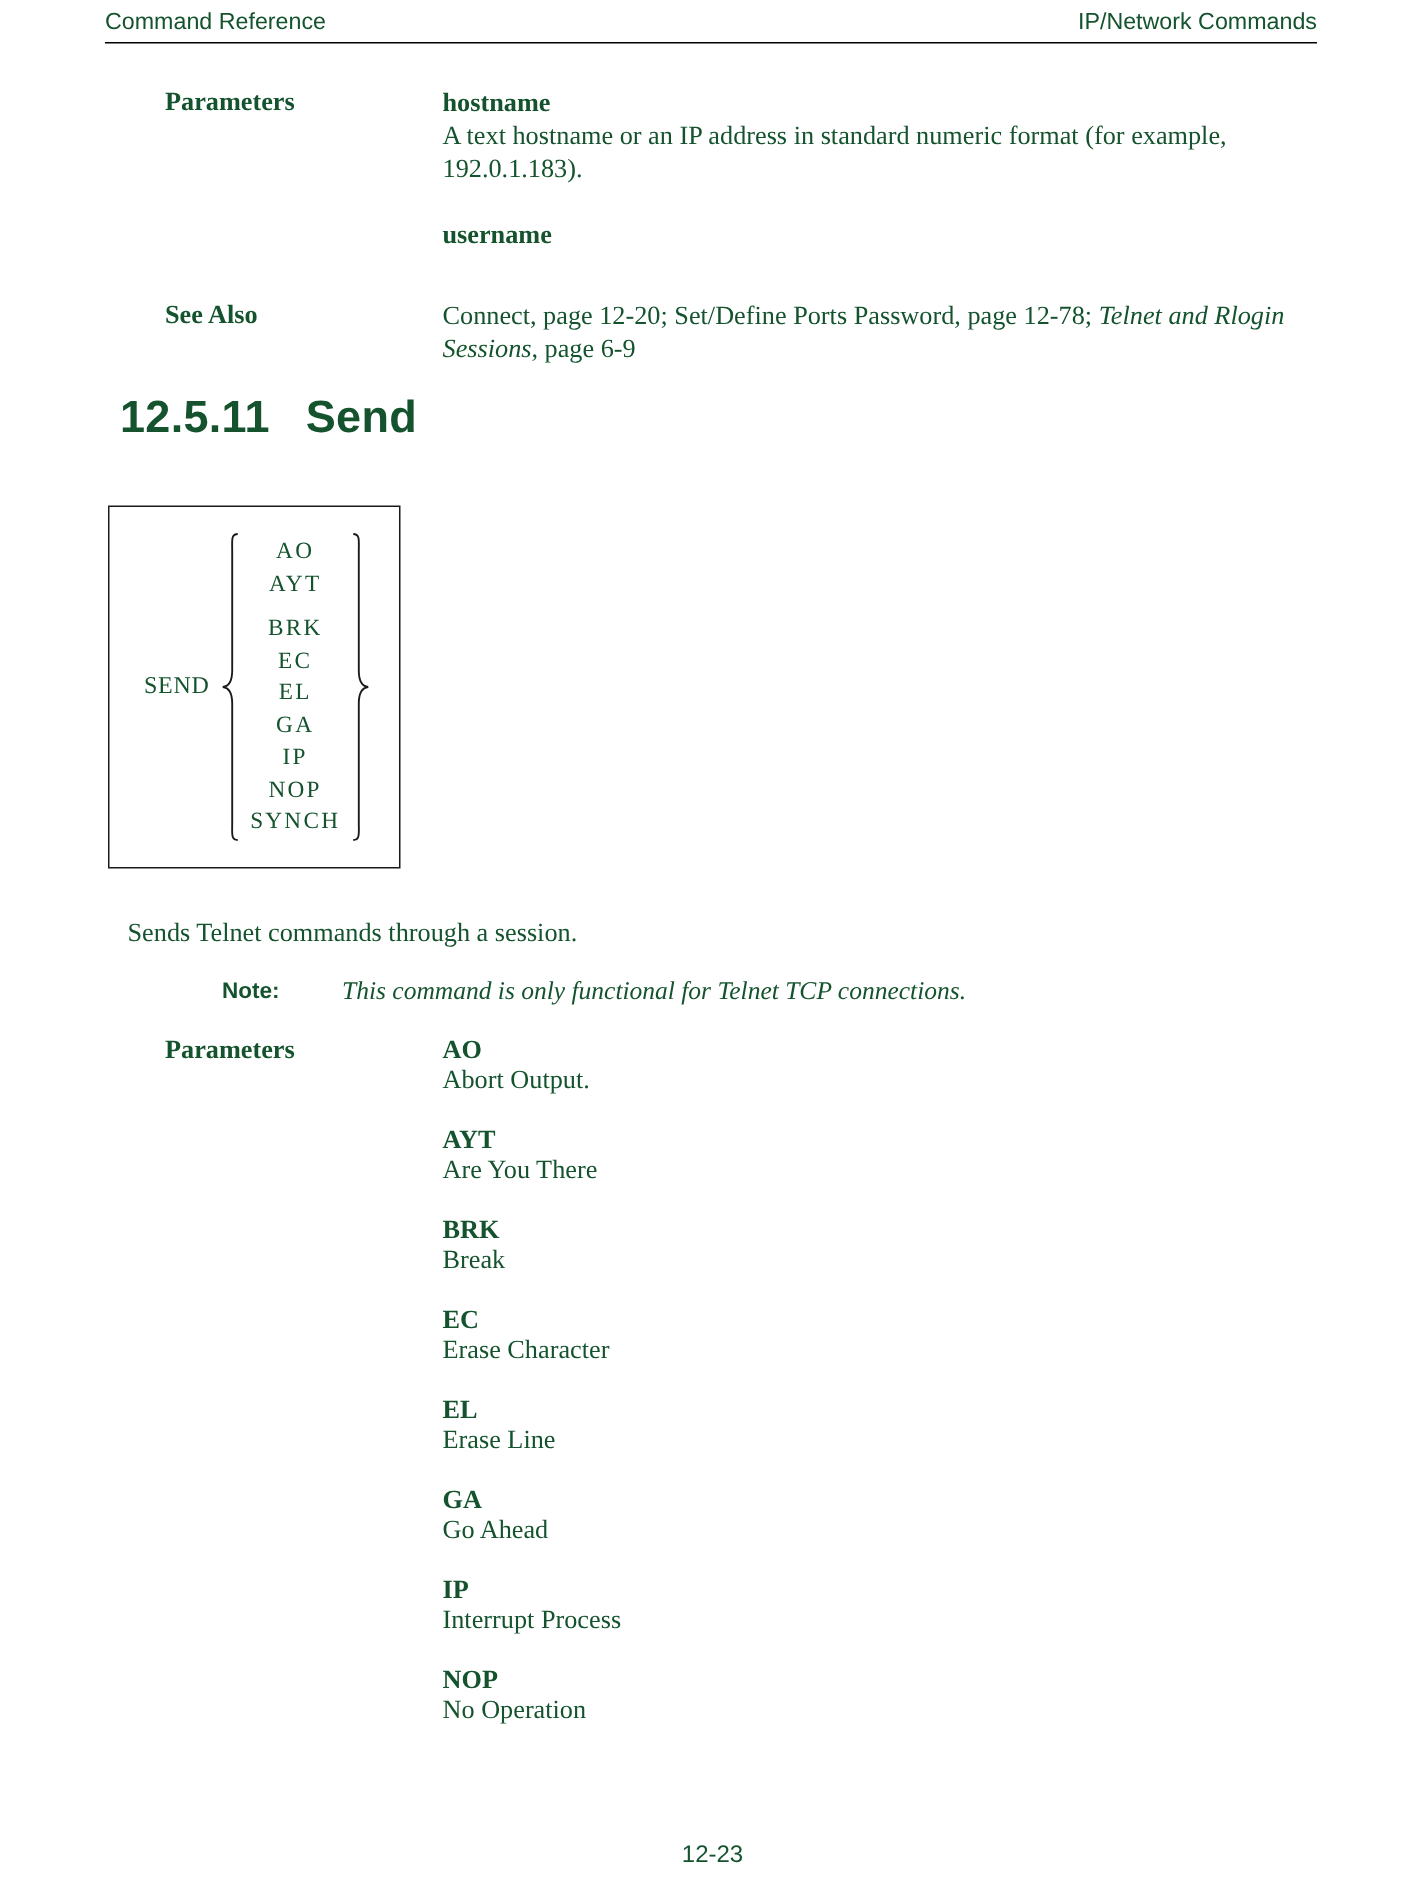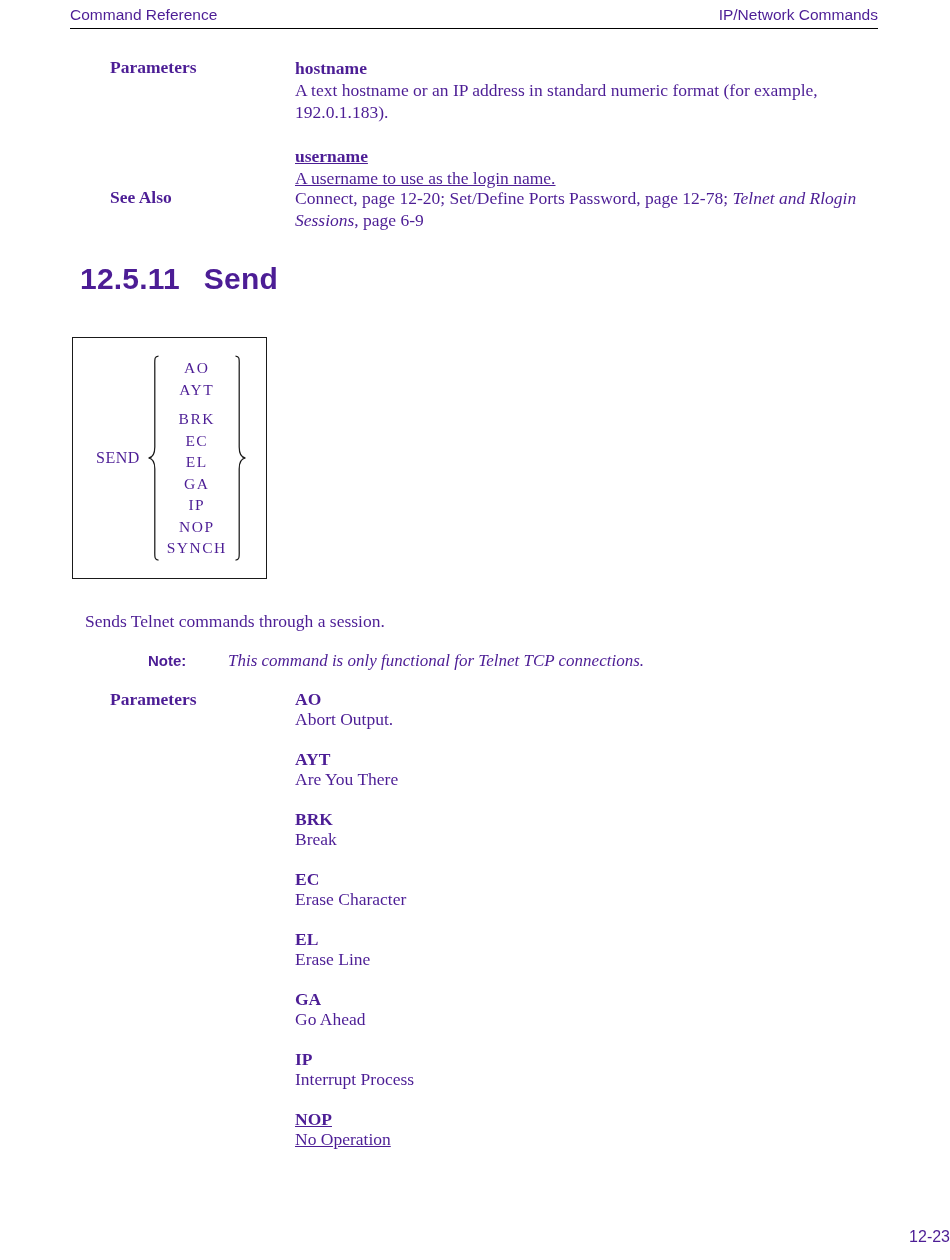--- a/index.html
+++ b/index.html
@@ -1,21 +1,21 @@
 <!DOCTYPE html>
 <html><head>
 <meta charset="utf-8">
 <style>
   * { margin:0; padding:0; box-sizing:border-box; }
   html,body { background:#fff; }
   .page {
     position:relative;
     width:950px; height:1260px;
     background:#ffffff;
-    color:#4c1d95;
+    color:#14532d;
     font-family:"Liberation Serif", serif;
     font-size:17.5px;
     overflow:hidden;
   }
   
   .header {
     position:absolute; left:70px; top:6px; width:808px;
     display:flex; justify-content:space-between; align-items:flex-end;
     font-family:"Liberation Sans", sans-serif;
     font-size:15.5px;
@@ -23,24 +23,24 @@
     border-bottom:1.7px solid #000;
   }
   
   .def-row { position:absolute; left:70px; width:810px; display:flex; }
   .def-label {
     width:185px; margin-left:40px; flex:0 0 auto;
     font-weight:bold; font-size:17.5px;
   }
   .def-content { flex:1 1 auto; max-width:595px; line-height:22px; }
   .term-block { margin-bottom:22px; }
-  .term-block:last-child { margin-bottom:0;text-decoration:underline; }
+  .term-block:last-child { margin-bottom:0; }
   .term { font-weight:bold; }
   .row-params-top { top:57px; }
-  .row-see-also { top:187px; }
+  .row-see-also { top:199px; }
   
   .section-heading {
     position:absolute; left:80px; top:262px;
     font-family:"Liberation Sans", sans-serif;
     font-size:30px; font-weight:bold; letter-spacing:0.2px;
   }
   .section-heading .heading-title { margin-left:24px; }
   
   .diagram-box {
     position:absolute; left:72px; top:337px;
@@ -66,21 +66,21 @@
     font-weight:bold; font-size:15px; padding-top:1px;
   }
   .note-text { font-style:italic; font-size:17px; }
   
   .row-params-list { top:689px; }
   .row-params-list .def-content { line-height:20px; }
   .row-params-list .term-block { margin-bottom:20px; }
   
   .footer {
     position:absolute; left:0; top:1228px; width:950px;
-    text-align:right;
+    text-align:center;
     font-family:"Liberation Sans", sans-serif;
     font-size:16px;
   }
 </style>
 </head>
 <body>
 
 <div class="page">
 
   <div class="header">
@@ -90,21 +90,20 @@
 
   <div class="def-row row-params-top">
     <div class="def-label">Parameters</div>
     <div class="def-content">
       <div class="term-block">
         <div class="term">hostname</div>
         <div class="desc">A text hostname or an IP address in standard numeric format (for example, 192.0.1.183).</div>
       </div>
       <div class="term-block">
         <div class="term">username</div>
-        <div class="desc">A username to use as the login name.</div>
       </div>
     </div>
   </div>
 
   <div class="def-row row-see-also">
     <div class="def-label">See Also</div>
     <div class="def-content"><span>Connect, page 12-20; Set/Define Ports Password, page 12-78; </span><em>Telnet and Rlogin Sessions</em><span>, page 6-9</span></div>
   </div>
 
   <div class="section-heading">

